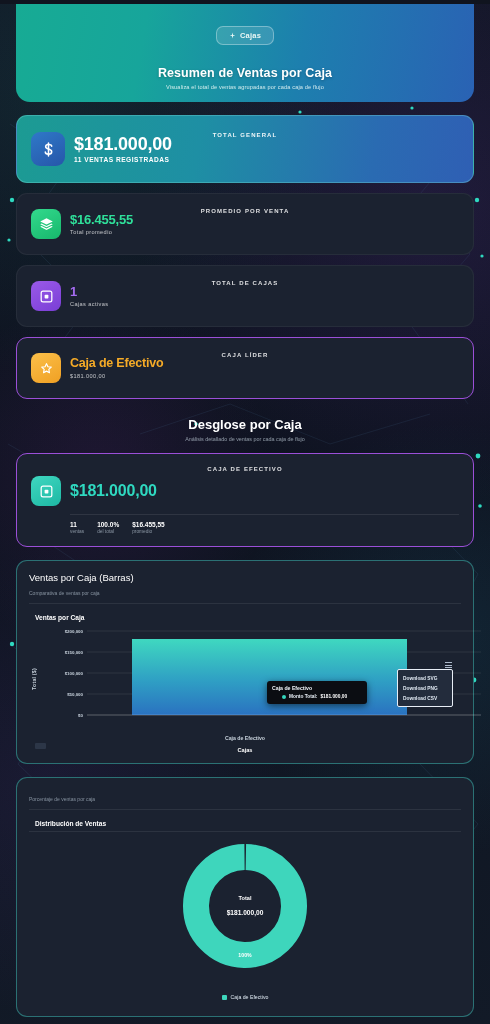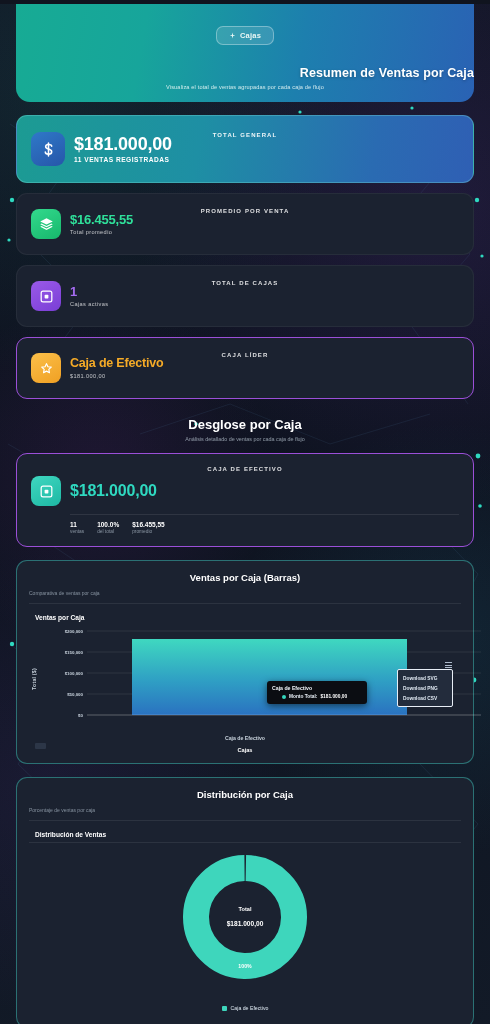--- a/index.html
+++ b/index.html
@@ -38,21 +38,21 @@
     display: flex; align-items: center; gap: 4px;
     padding: 4px 12px; border-radius: 7px;
     background: rgba(255,255,255,0.13);
     border: 1px solid rgba(255,255,255,0.33);
     color: #eaf7f5; font-size: 7.5px; font-weight: bold; letter-spacing: .2px;
     cursor: pointer;
   }
   .back-btn svg { width: 7px; height: 7px; display:block; }
   .hero-title {
     position: absolute; left: 0; right: 0; top: 62px;
-    text-align: right; color: #ffffff;
+    text-align: center; color: #ffffff;
     font-size: 12.5px; font-weight: bold; letter-spacing: .1px;
     text-shadow: 0 1px 3px rgba(0,0,0,.28);
   }
   .hero-sub {
     position: absolute; left: 0; right: 0; top: 80px;
     text-align: center; color: rgba(236,250,248,0.88);
     font-size: 5.6px; letter-spacing: .15px;
   }
 
   
@@ -123,21 +123,21 @@
   .break-stats { display: flex; gap: 13px; margin-left: 39px; }
   .bs-v { font-size: 6.5px; font-weight: bold; color: #ffffff; }
   .bs-l { font-size: 4.8px; color: rgba(200,215,228,.62); margin-top: 1px; }
 
   
   .panel {
     margin-top: 13px; border-radius: 11px;
     background: #1b2230; border: 1px solid rgba(64,210,200,0.45);
     padding: 11px 12px 12px 12px; position: relative;
   }
-  .panel-title { text-align: center; font-size: 9.5px; font-weight: bold; color: #ffffff; }
+  .panel-title { text-align: left; font-size: 9.5px; font-weight: normal; color: #ffffff; }
   .panel-sub { font-size: 5px; color: rgba(200,215,228,.6); margin-top: 7px; }
   .panel-rule { border-top: 1px solid rgba(255,255,255,0.08); margin-top: 7px; }
 
   .chart-head { font-size: 6.6px; font-weight: bold; color: #ffffff; margin: 10px 0 0 6px; }
 
   
   .barchart { position: relative; height: 128px; margin-top: 2px; }
   .barchart svg { display: block; }
   .ylab {
     position: absolute; left: 2px; top: 56px;
@@ -392,21 +392,20 @@
           </div>
         </div>
 
         <div class="xcat">Caja de Efectivo</div>
         <div class="xtitle">Cajas</div>
         <div class="zoombtn"></div>
       </div>
     </div>
 
     <div class="panel">
-      <div class="panel-title">Distribución por Caja</div>
       <div class="panel-sub">Porcentaje de ventas por caja</div>
       <div class="panel-rule"></div>
 
       <div class="chart-head">Distribución de Ventas</div>
       <div class="panel-rule" style="margin-top:4px"></div>
 
       <div class="donutwrap">
         <svg width="200" height="150" viewBox="0 0 200 150">
           <circle cx="100" cy="70" r="49" fill="none" stroke="#3ed6bc" stroke-width="26" stroke-dasharray="306 2" transform="rotate(-89 100 70)"></circle>
           <text class="dc-total" x="100" y="64" text-anchor="middle">Total</text>

